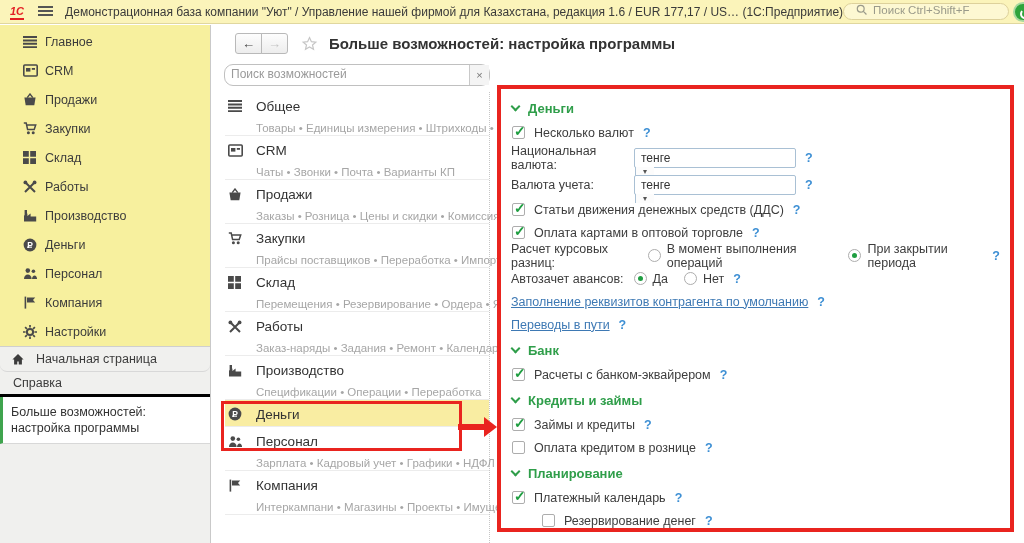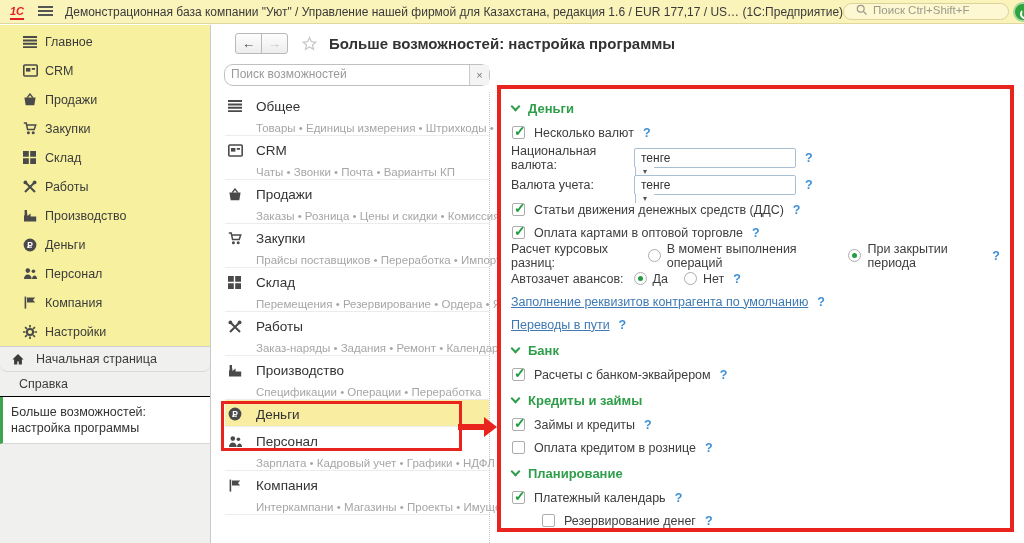--- a/index.html
+++ b/index.html
@@ -32,21 +32,21 @@
   
   .sidebar { position:absolute; top:25px; left:0; width:211px; bottom:0;
     background:#f0f0ee; border-right:1px solid #c9c9c9; }
   .side-nav { background:#f7f09e; padding-top:2px; border-bottom:1px solid #cfcfcf; }
   .side-item { height:29px; display:flex; align-items:center; cursor:pointer; }
   .side-item .icon { width:17px; height:15px; margin-left:23px; display:flex; align-items:center; }
   .side-item .lbl { margin-left:5px; font-size:12.5px; color:#3c3c3c; }
   .side-home { height:25px; display:flex; align-items:center; border-bottom:1px solid #d8d8d8; background:#f0f0ee; cursor:pointer;border-radius:7px; }
   .side-home .icon { width:15px; margin-left:11px; display:flex; }
   .side-home .lbl { margin-left:10px; font-size:12.5px; color:#3c3c3c; }
-  .side-help { height:25px; display:flex; align-items:center; border-bottom:1px solid #000000; font-size:12.5px; color:#3c3c3c; padding-left:19px; cursor:pointer; }
+  .side-help { height:25px; display:flex; align-items:center; border-bottom:3px solid #000000; font-size:12.5px; color:#3c3c3c; padding-left:13px; cursor:pointer; }
   .side-active { min-height:47px; background:#fff; border-left:3px solid #3fa44e; border-bottom:1px solid #d8d8d8;
     font-size:12.5px; color:#333; padding:7px 10px 6px 8px; line-height:16px; cursor:pointer; }
   
   .main { position:absolute; top:25px; left:212px; right:0; bottom:0; background:#fff; }
   .panel-header { height:37px; display:flex; align-items:center; padding-left:23px; }
   .nav-btn { width:27px; height:21px; border:1px solid #b9b9b9; background:linear-gradient(#fdfdfd,#ededed);
     display:flex; align-items:center; justify-content:center; font-size:13px; cursor:pointer; }
   .nav-back { border-radius:3px 0 0 3px; color:#444; }
   .nav-fwd  { border-radius:0 3px 3px 0; margin-left:-1px; color:#c4c4c4; }
   .star { margin-left:13px; display:flex; cursor:pointer; }

